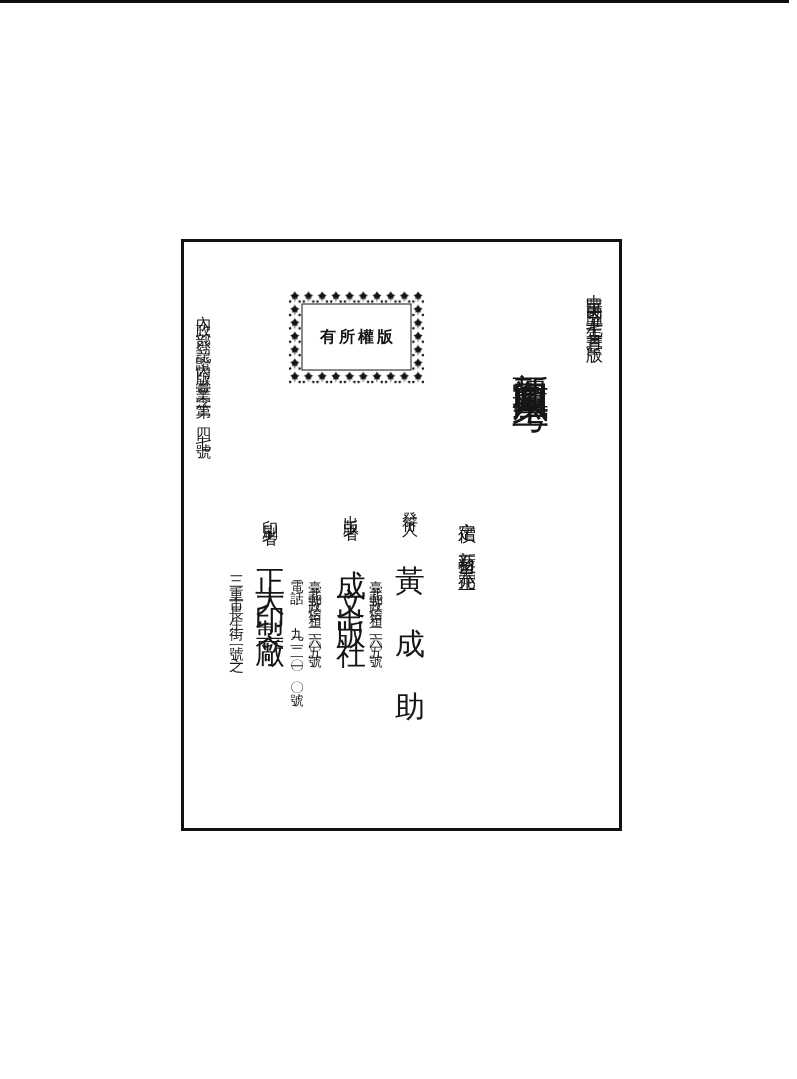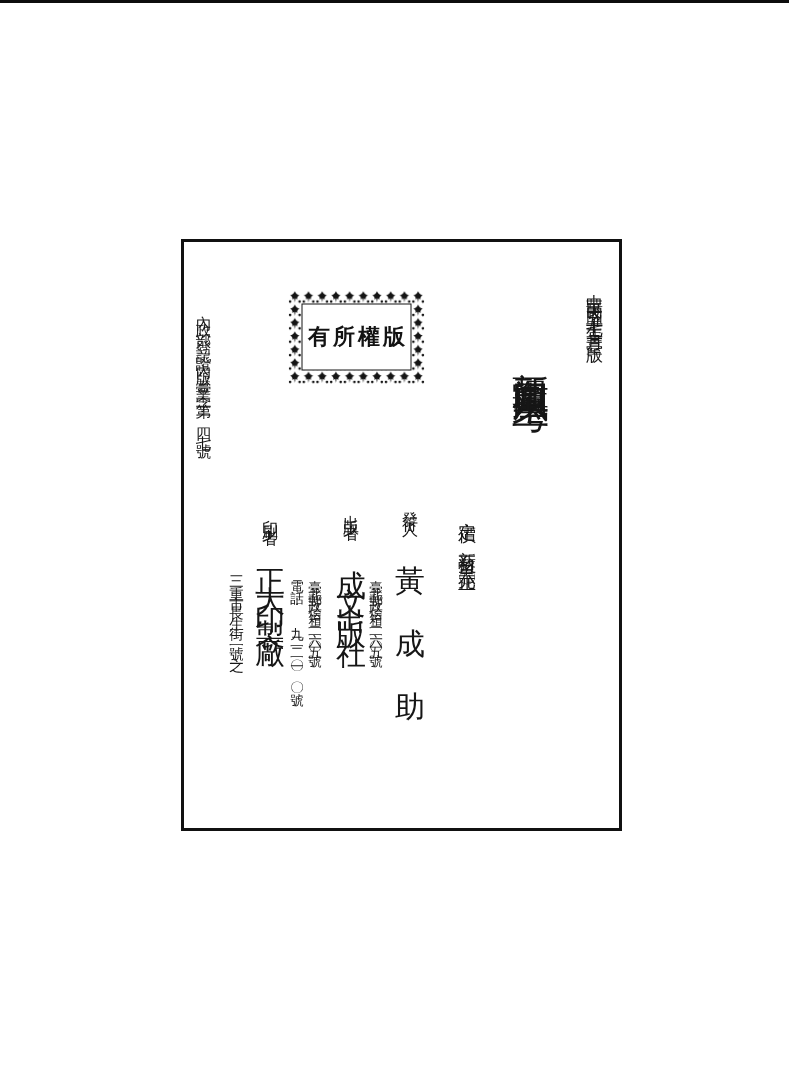--- a/index.html
+++ b/index.html
@@ -61,21 +61,21 @@
     position: absolute;
     left: 15px;
     top: 15px;
     width: 107px;
     height: 64px;
     display: flex;
     align-items: center;
     justify-content: center;
     font-family: "DejaVu Sans", "Liberation Sans", sans-serif;
     font-weight: 700;
-    font-size: 22px;
+    font-size: 16px;
     letter-spacing: 3px;
     text-indent: 3px;
     color: #131313;
   }
 </style>
 </head>
 <body>
 
 <div class="page">
 

